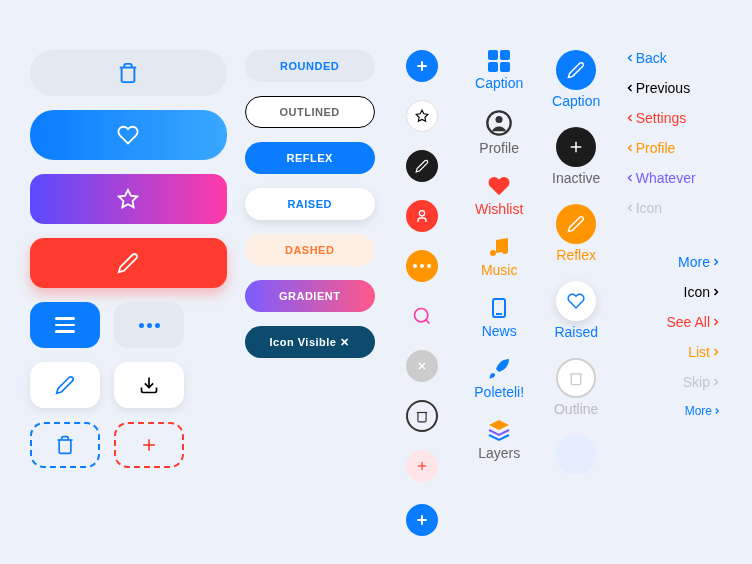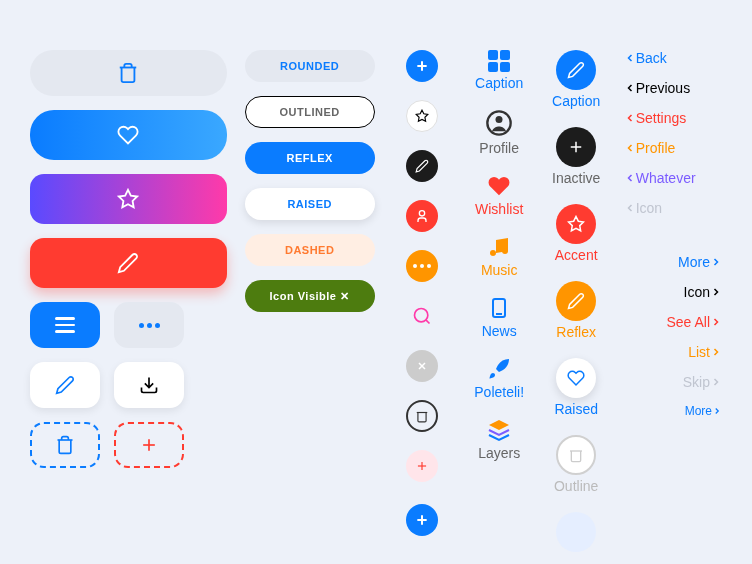--- a/index.html
+++ b/index.html
@@ -28,21 +28,21 @@
 
 .pill { width: 130px; height: 32px; border-radius: 16px; display: flex; align-items: center; justify-content: center; font-size: 11px; font-weight: 700; cursor: pointer; border: none; letter-spacing: .5px; }
 .pill-grey { background: #e4e8f0; color: #0a7cff; }
 .pill-out { background: #fff; border: 1px solid #000000; color: #666; }
 .pill-black { background: #1c1c1c; color: #fff; }
 .pill-reflex { background: #0a7cff; color: #fff; }
 .pill-raised { background: #fff; color: #0a7cff; box-shadow: 0 3px 8px rgba(0,0,0,.1); }
 .pill-smooth { background: #ffeee3; color: #ff7a30; }
 .pill-grad { background: linear-gradient(90deg, #7b5cff, #ff5a8a); color: #fff; }
 .pill-dash { background: transparent; border: 2px dashed #0a7cff; color: #0a7cff; }
-.pill-icon { background: #4d7c0f; color: #fff; gap: 6px; }
+.pill-icon { background: #0c4a6e; color: #fff; gap: 6px; }
 
 
 .circ { width: 32px; height: 32px; border-radius: 50%; display: flex; align-items: center; justify-content: center; cursor: pointer; border: none; }
 .circ-lg { width: 40px; height: 40px; }
 .circ-blue { background: #0a7cff; }
 .circ-wh { background: #fff; border: 1px solid #e0e0e0; }
 .circ-black { background: #1c1c1c; }
 .circ-red { background: #ff3b30; }
 .circ-orange { background: #ff9500; }
 .circ-out { background: #fff; border: 2px solid #0a7cff; }
@@ -144,20 +144,21 @@
     </button>
   </div>
 </div>
 
 <div class="col col-2">
   <button class="pill pill-grey">ROUNDED</button>
   <button class="pill pill-out">OUTLINED</button>
   <button class="pill pill-reflex">REFLEX</button>
   <button class="pill pill-raised">RAISED</button>
   <button class="pill pill-smooth">DASHED</button>
+  <button class="pill pill-grad">GRADIENT</button>
   <button class="pill pill-icon">Icon Visible ✕</button>
 </div>
 
 <div class="col col-3">
   <button class="circ circ-blue">
         <svg width="16" height="16" viewBox="0 0 24 24" fill="none" stroke="#fff" stroke-width="3">
           <line x1="12" y1="5" x2="12" y2="19"></line>
           <line x1="5" y1="12" x2="19" y2="12"></line>
         </svg>
       </button>
@@ -283,28 +284,20 @@
   <div class="item">
     <button class="circ circ-lg circ-black">
           <svg width="18" height="18" viewBox="0 0 24 24" fill="none" stroke="#fff" stroke-width="2">
             <line x1="12" y1="5" x2="12" y2="19"></line>
             <line x1="5" y1="12" x2="19" y2="12"></line>
           </svg>
         </button>
     <span class="cap cap-g">Inactive</span>
   </div>
   <div class="item">
-    <button class="circ circ-lg circ-red">
-          <svg width="18" height="18" viewBox="0 0 24 24" fill="none" stroke="#fff" stroke-width="2">
-            <polygon points="12 2 15.09 8.26 22 9.27 17 14.14 18.18 21.02 12 17.77 5.82 21.02 7 14.14 2 9.27 8.91 8.26 12 2"></polygon>
-          </svg>
-        </button>
-    <span class="cap cap-r">Accent</span>
-  </div>
-  <div class="item">
     <button class="circ circ-lg circ-orange">
           <svg width="18" height="18" viewBox="0 0 24 24" fill="none" stroke="#fff" stroke-width="2">
             <path d="M17 3a2.828 2.828 0 1 1 4 4L7.5 20.5 2 22l1.5-5.5L17 3z"></path>
           </svg>
         </button>
     <span class="cap cap-o">Reflex</span>
   </div>
   <div class="item">
     <button class="circ circ-lg circ-rais">
           <svg width="18" height="18" viewBox="0 0 24 24" fill="none" stroke="#0a7cff" stroke-width="2">

